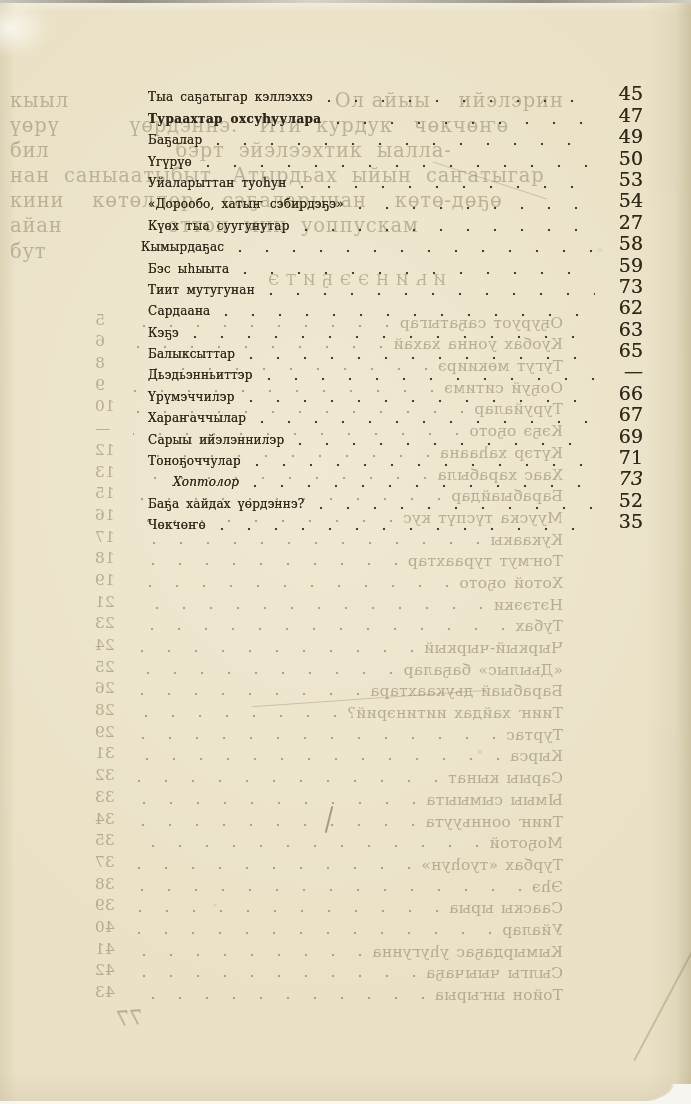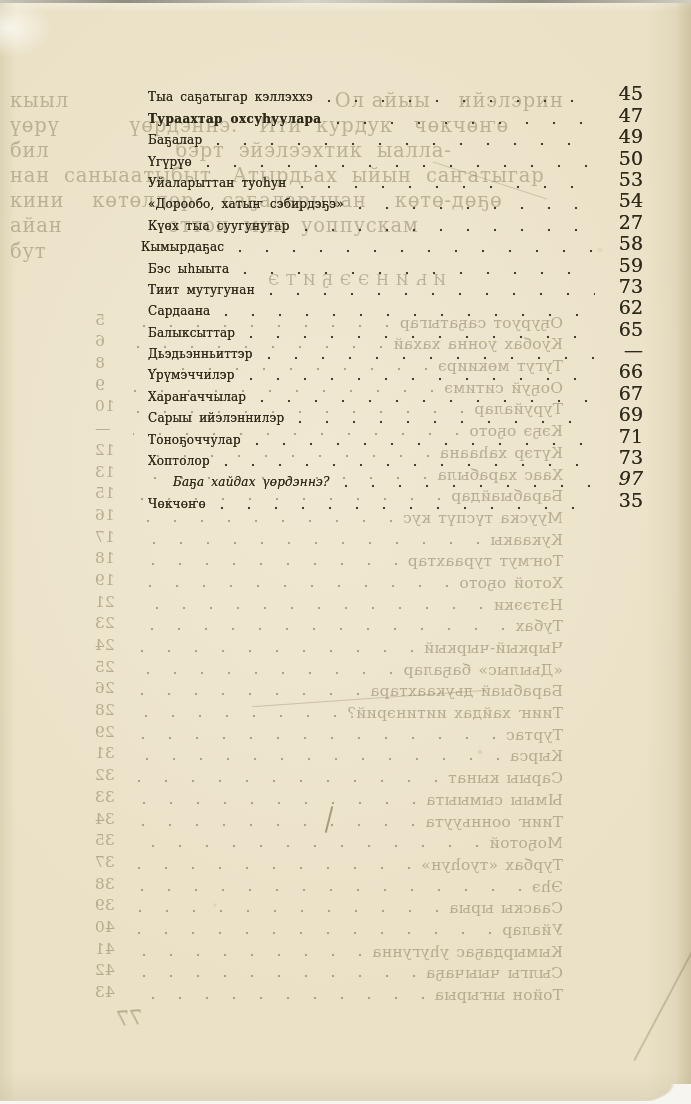--- a/index.html
+++ b/index.html
@@ -293,20 +293,25 @@
         <span class="t">Тиит мутугунан</span>
         <span class="dots"></span>
         <span class="n">73</span>
       </div>
       <div class="row">
         <span class="t">Сардаана</span>
         <span class="dots"></span>
         <span class="n">62</span>
       </div>
       <div class="row">
+        <span class="t">Кэҕэ</span>
+        <span class="dots"></span>
+        <span class="n">63</span>
+      </div>
+      <div class="row">
         <span class="t">Балыксыттар</span>
         <span class="dots"></span>
         <span class="n">65</span>
       </div>
       <div class="row">
         <span class="t">Дьэдьэнньиттэр</span>
         <span class="dots"></span>
         <span class="n">—</span>
       </div>
       <div class="row">
@@ -330,21 +335,21 @@
         <span class="n">71</span>
       </div>
       <div class="row">
         <span class="t">Хоптолор</span>
         <span class="dots"></span>
         <span class="n">73</span>
       </div>
       <div class="row">
         <span class="t">Баҕа хайдах үөрдэннэ?</span>
         <span class="dots"></span>
-        <span class="n">97</span>
+        <span class="n">52</span>
       </div>
       <div class="row">
         <span class="t">Чөкчөҥө</span>
         <span class="dots"></span>
         <span class="n">35</span>
       </div>
     </div>
 
   <div class="scratch1"></div>
   <div class="scratch2"></div>

